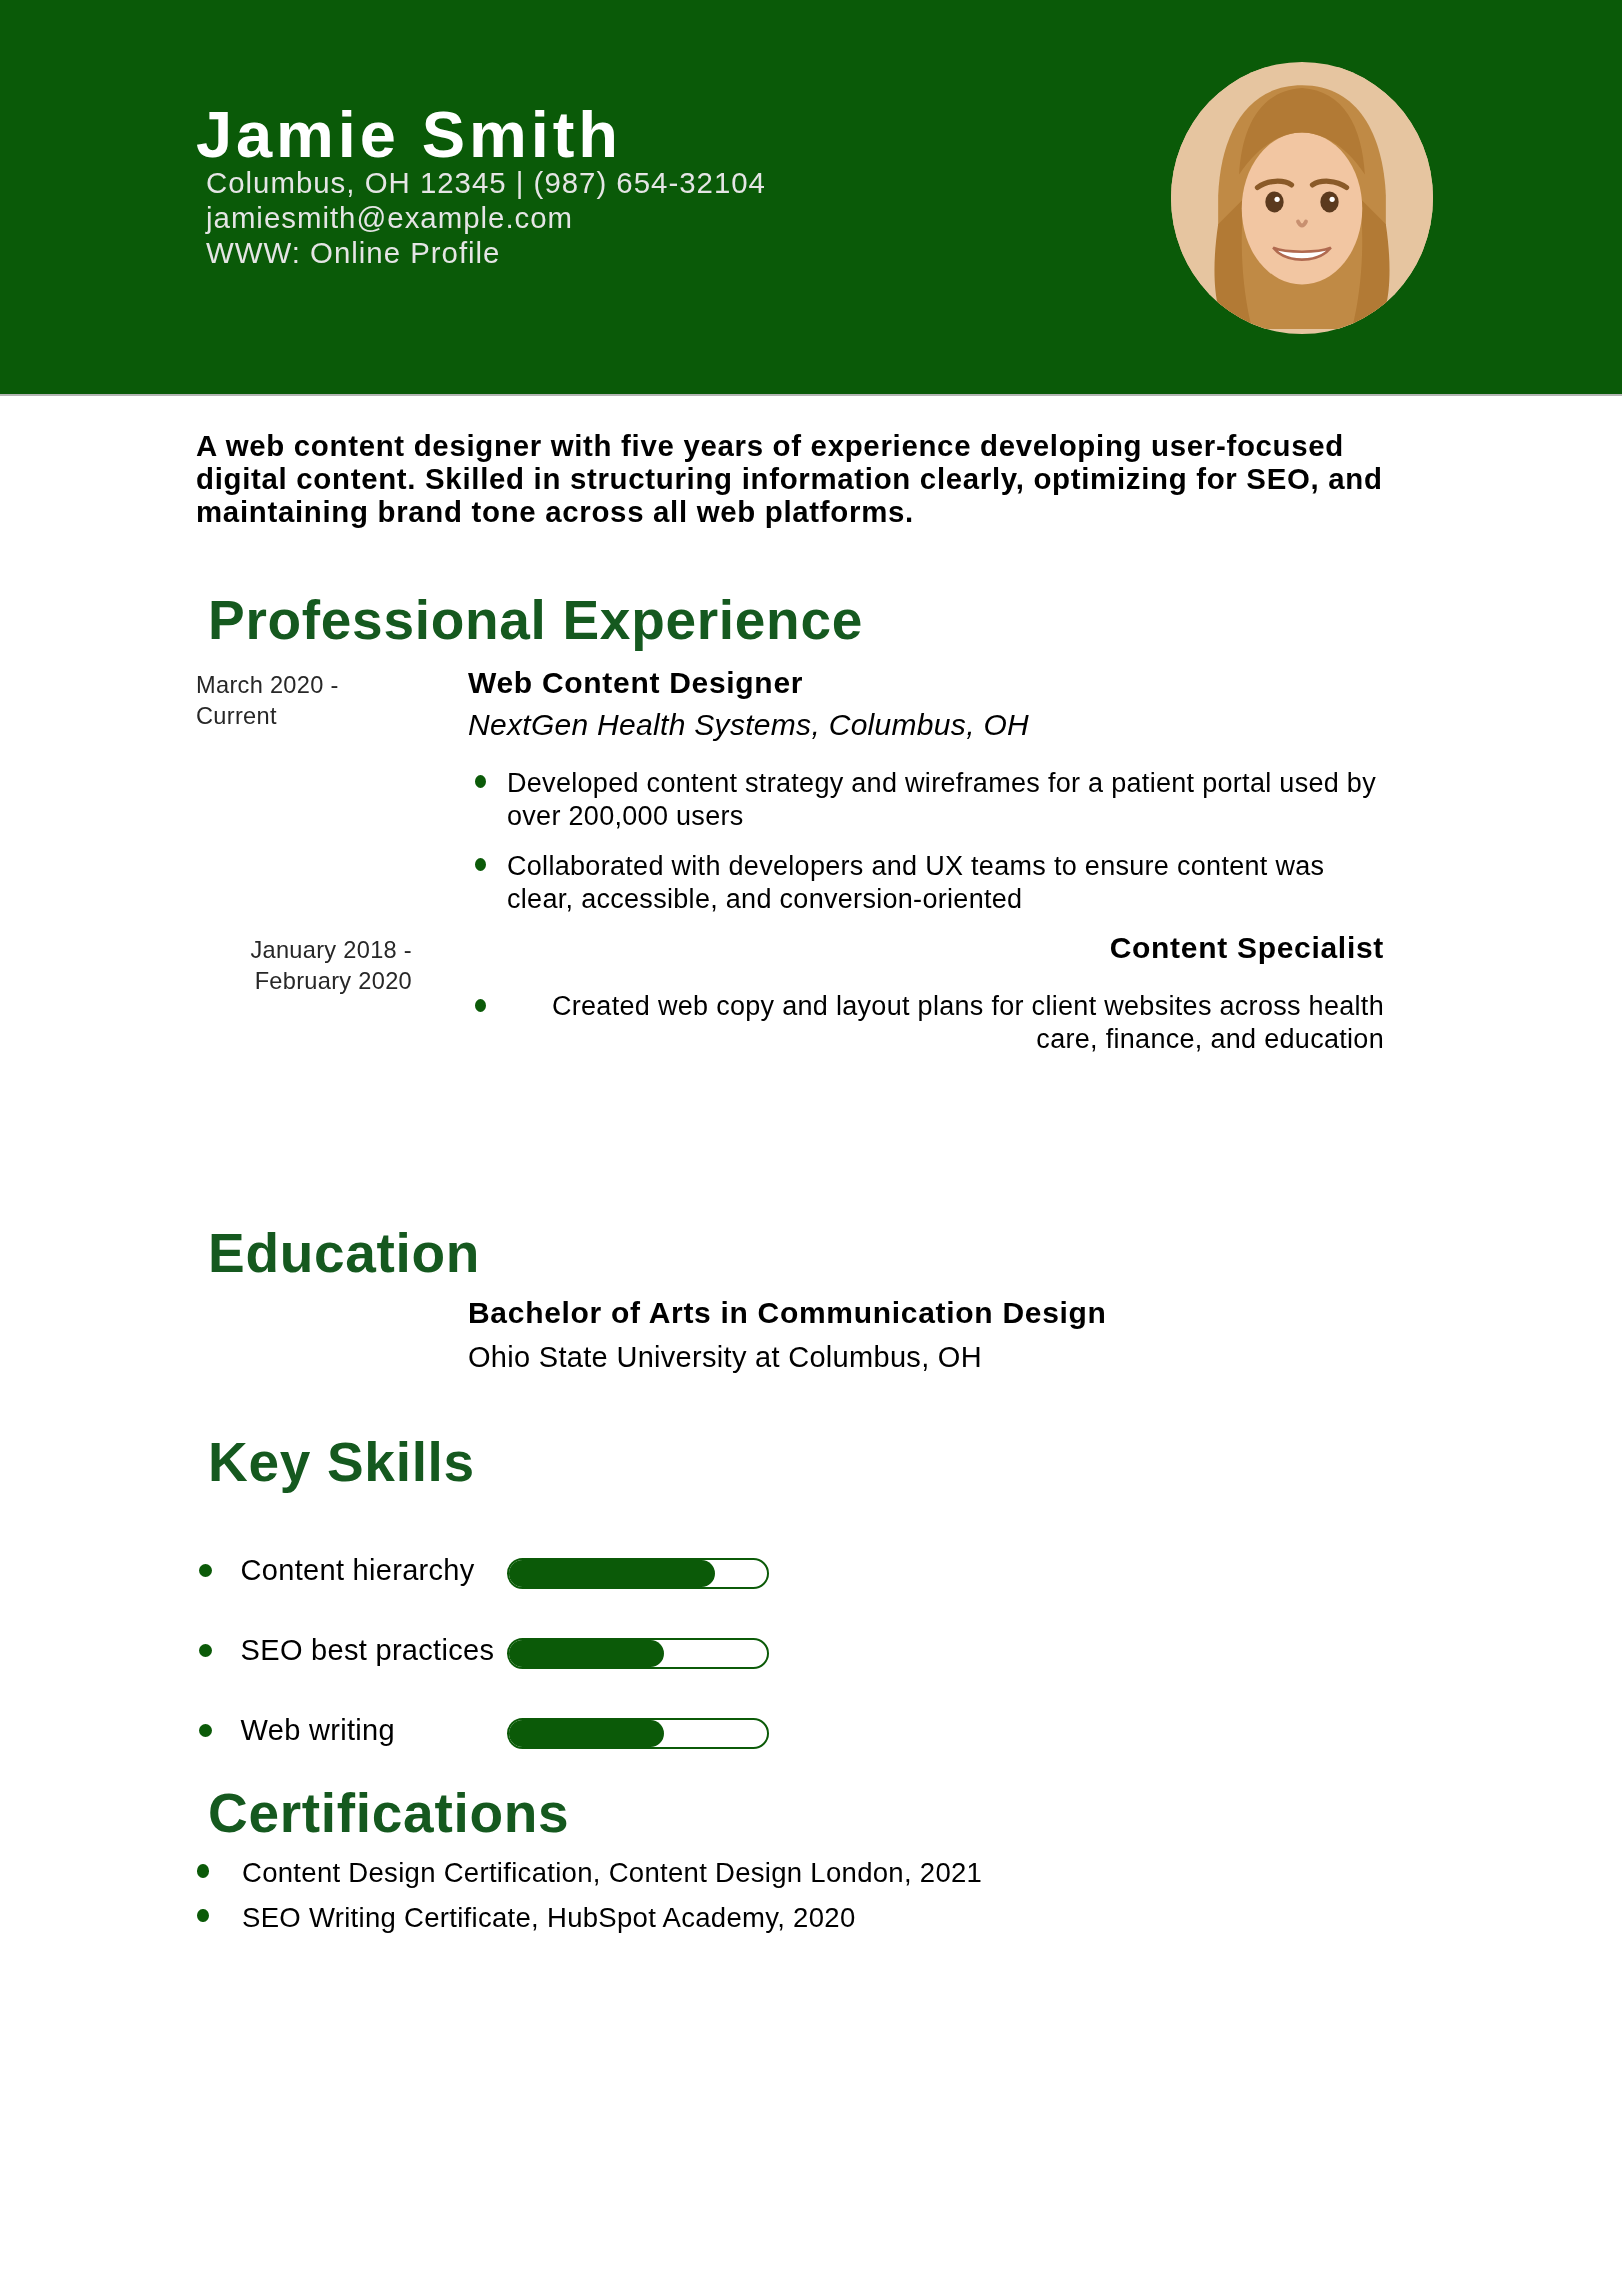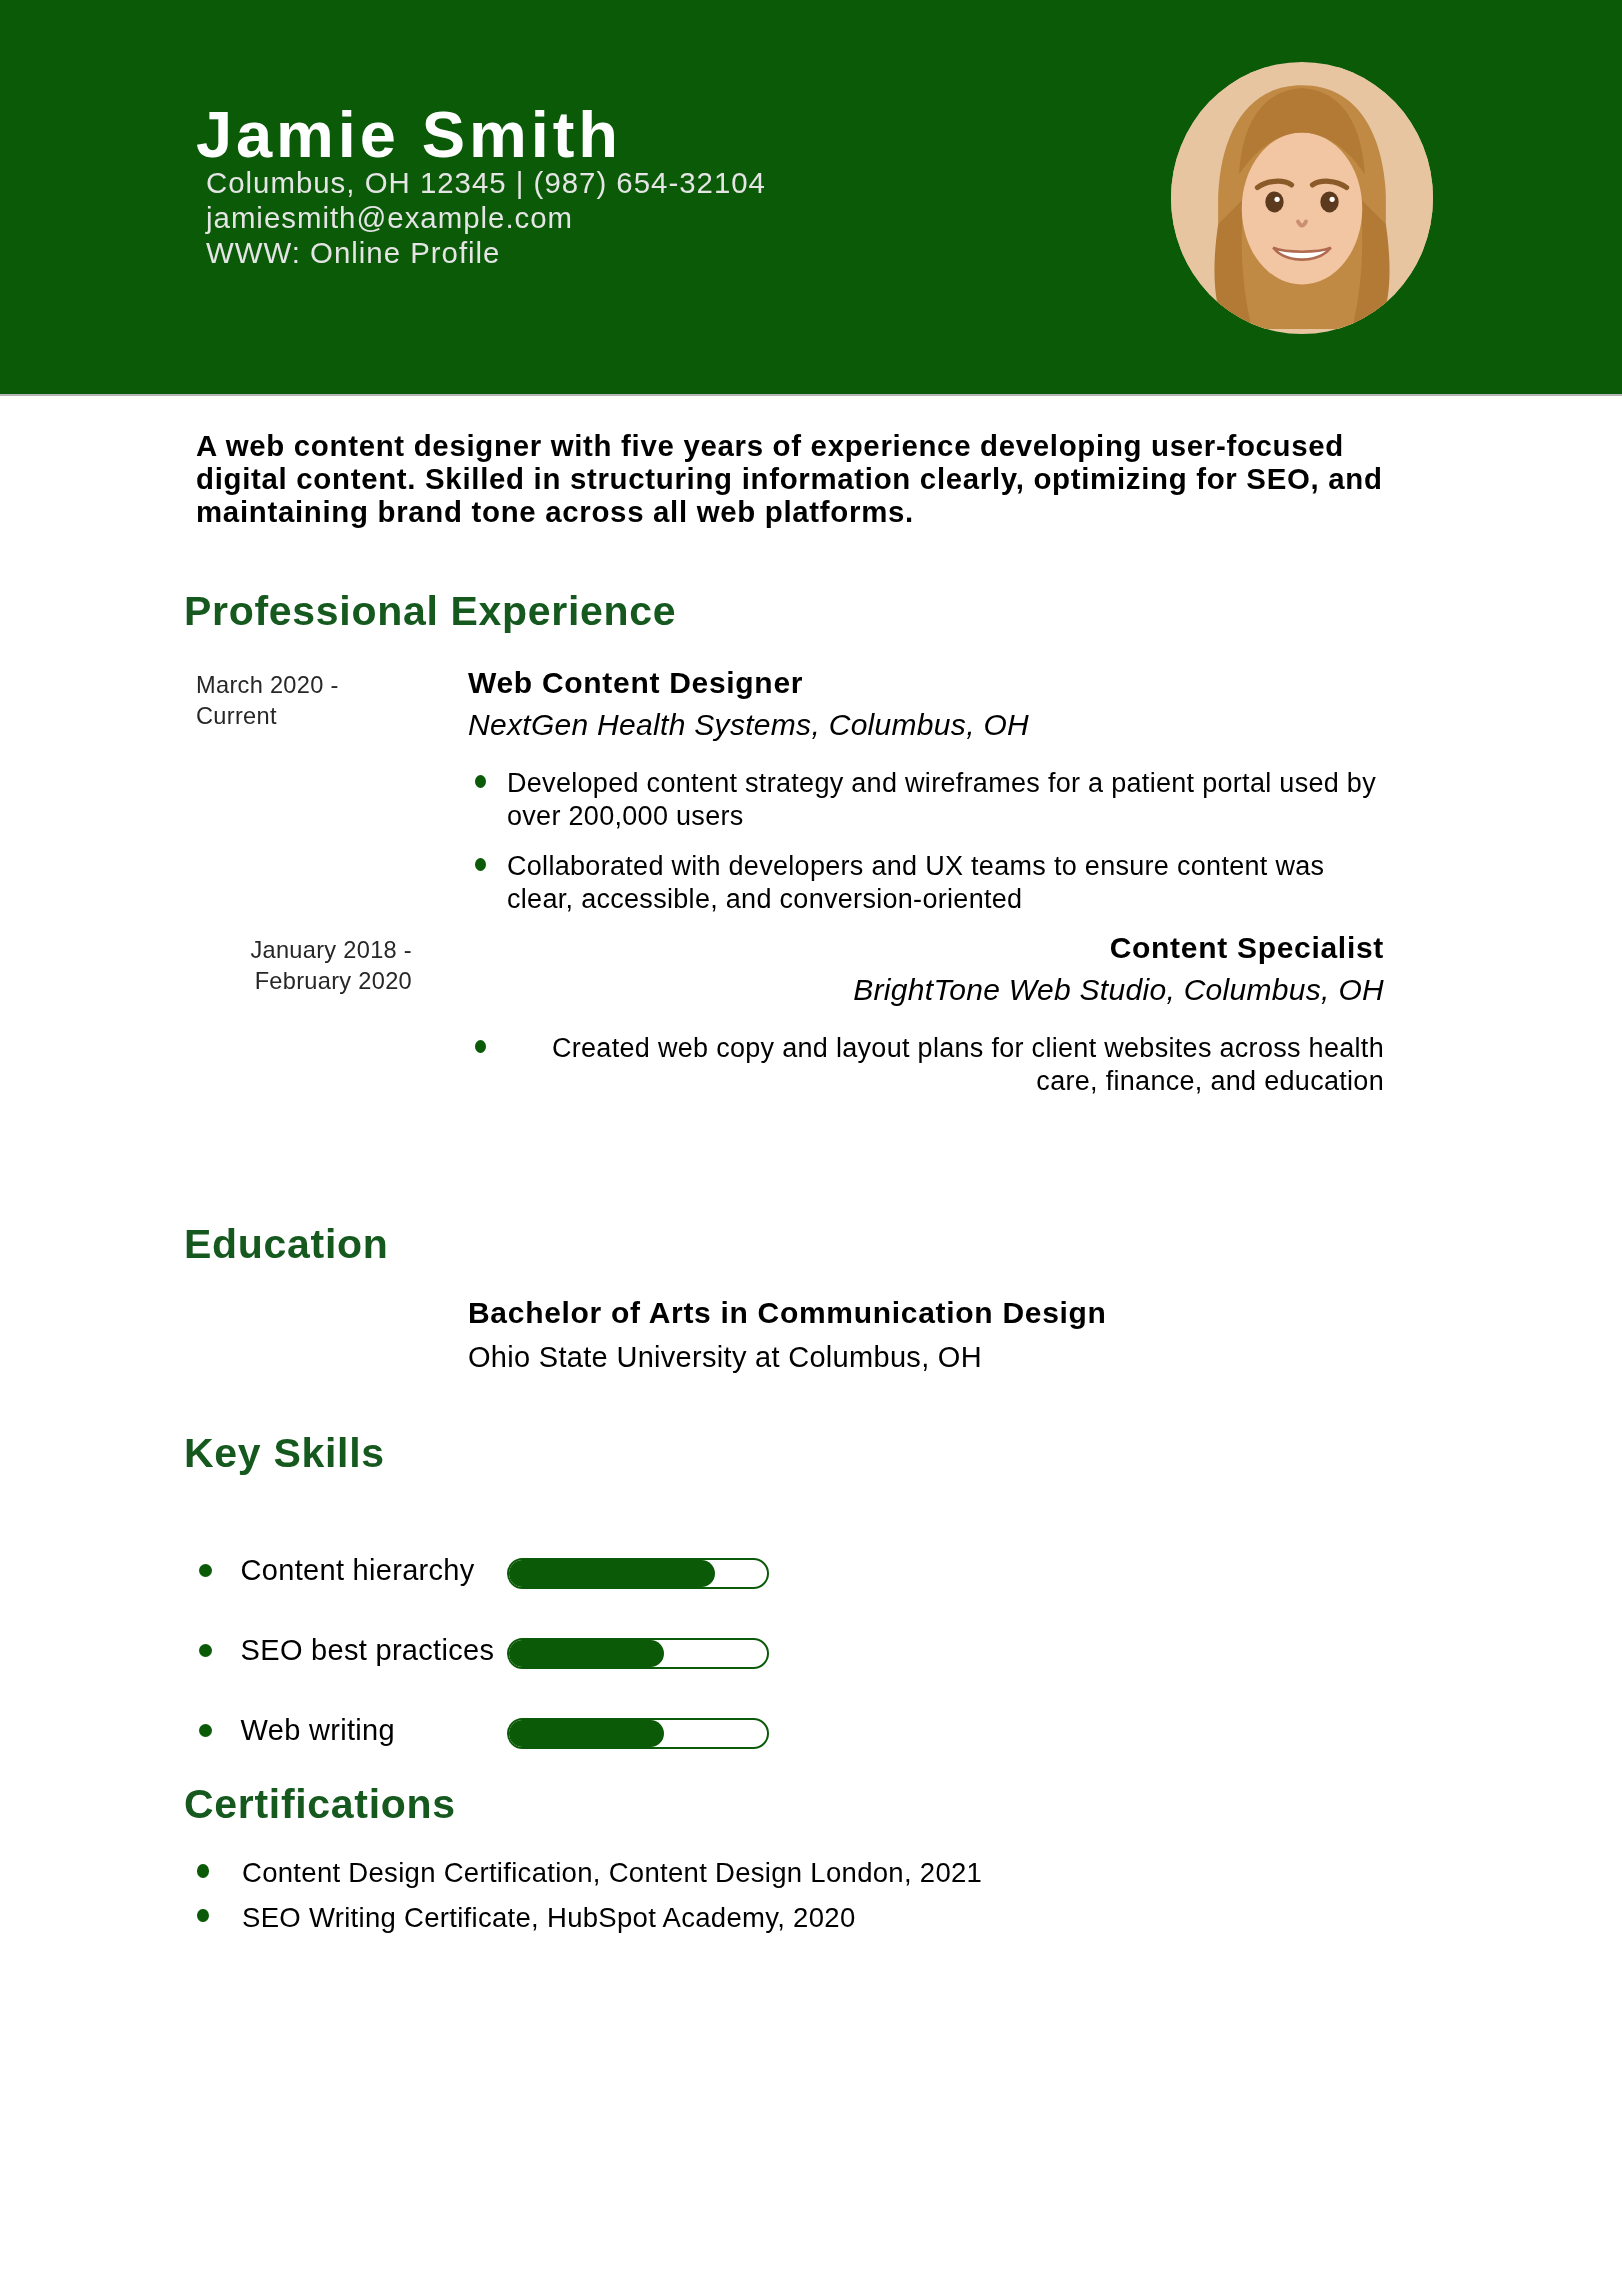--- a/index.html
+++ b/index.html
@@ -27,22 +27,22 @@
     position:absolute; left:1171px; top:62px; width:262px; height:272px;
     border-radius:50%; overflow:hidden; background:#e6c5a0;
   }
   .photo svg { width:100%; height:100%; display:block; }
   
   .summary {
     position:absolute; left:196px; top:429px; width:1240px;
     font-size:29.4px; font-weight:bold; line-height:33px; letter-spacing:0.7px;
   }
   .section-heading {
-    position:absolute; left:184px;
-    font-size:41px; font-weight:bold; color:#15591f; letter-spacing:0.7px;
+    position:absolute; left:208px;
+    font-size:55px; font-weight:bold; color:#15591f; letter-spacing:0.7px;
     white-space:nowrap;
   }
   #h-exp    { top:588px; }
   #h-edu    { top:1221px; }
   #h-skills { top:1430px; }
   #h-cert   { top:1781px; }
   .entry { position:absolute; left:196px; width:1230px; }
   #entry-0 { top:666px; }
   #entry-1 { top:931px;text-align:right; }
   .dates {
@@ -142,21 +142,20 @@
         <li>Developed content strategy and wireframes for a patient portal used by over 200,000 users</li>
         <li>Collaborated with developers and UX teams to ensure content was clear, accessible, and conversion-oriented</li>
       </ul>
     </div>
   </div>
 
   <div class="entry" id="entry-1">
     <div class="dates">January 2018 - February 2020</div>
     <div class="entry-main">
       <div class="job-title">Content Specialist</div>
-      <div class="company">BrightTone Web Studio, Columbus, OH</div>
       <ul class="bullets">
         <li>Created web copy and layout plans for client websites across health care, finance, and education</li>
       </ul>
     </div>
   </div>
 
   <div class="section-heading" id="h-edu">Education</div>
   <div class="edu-block">
     <div class="degree">Bachelor of Arts in Communication Design</div>
     <div class="school">Ohio State University at Columbus, OH</div>

